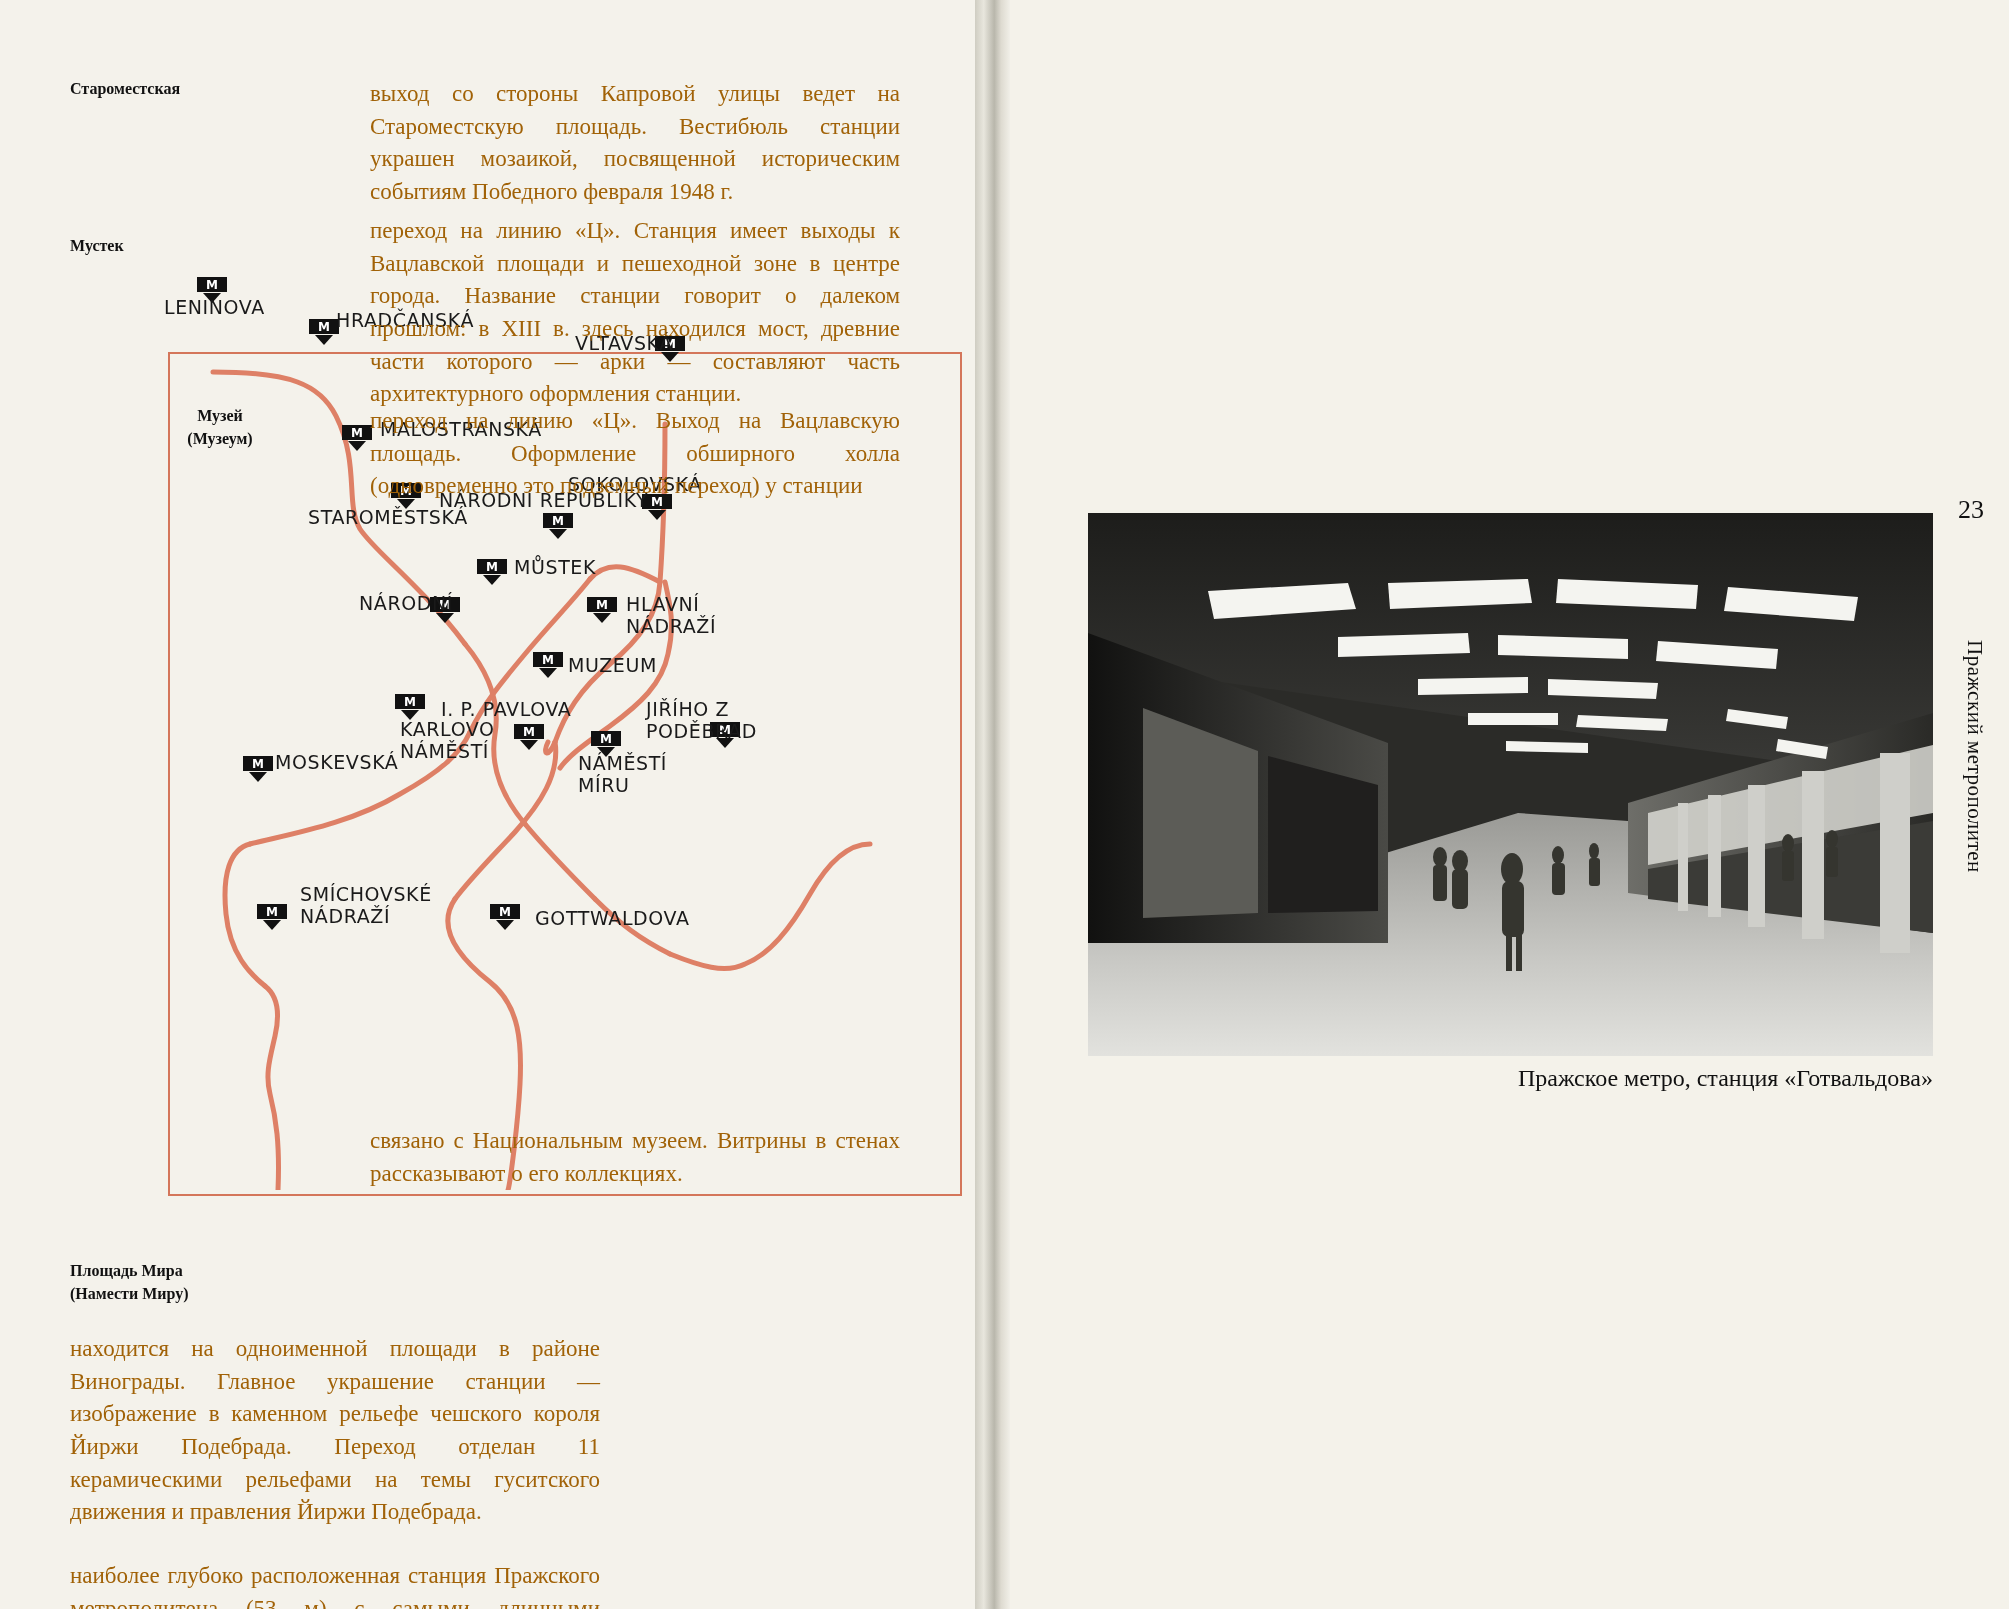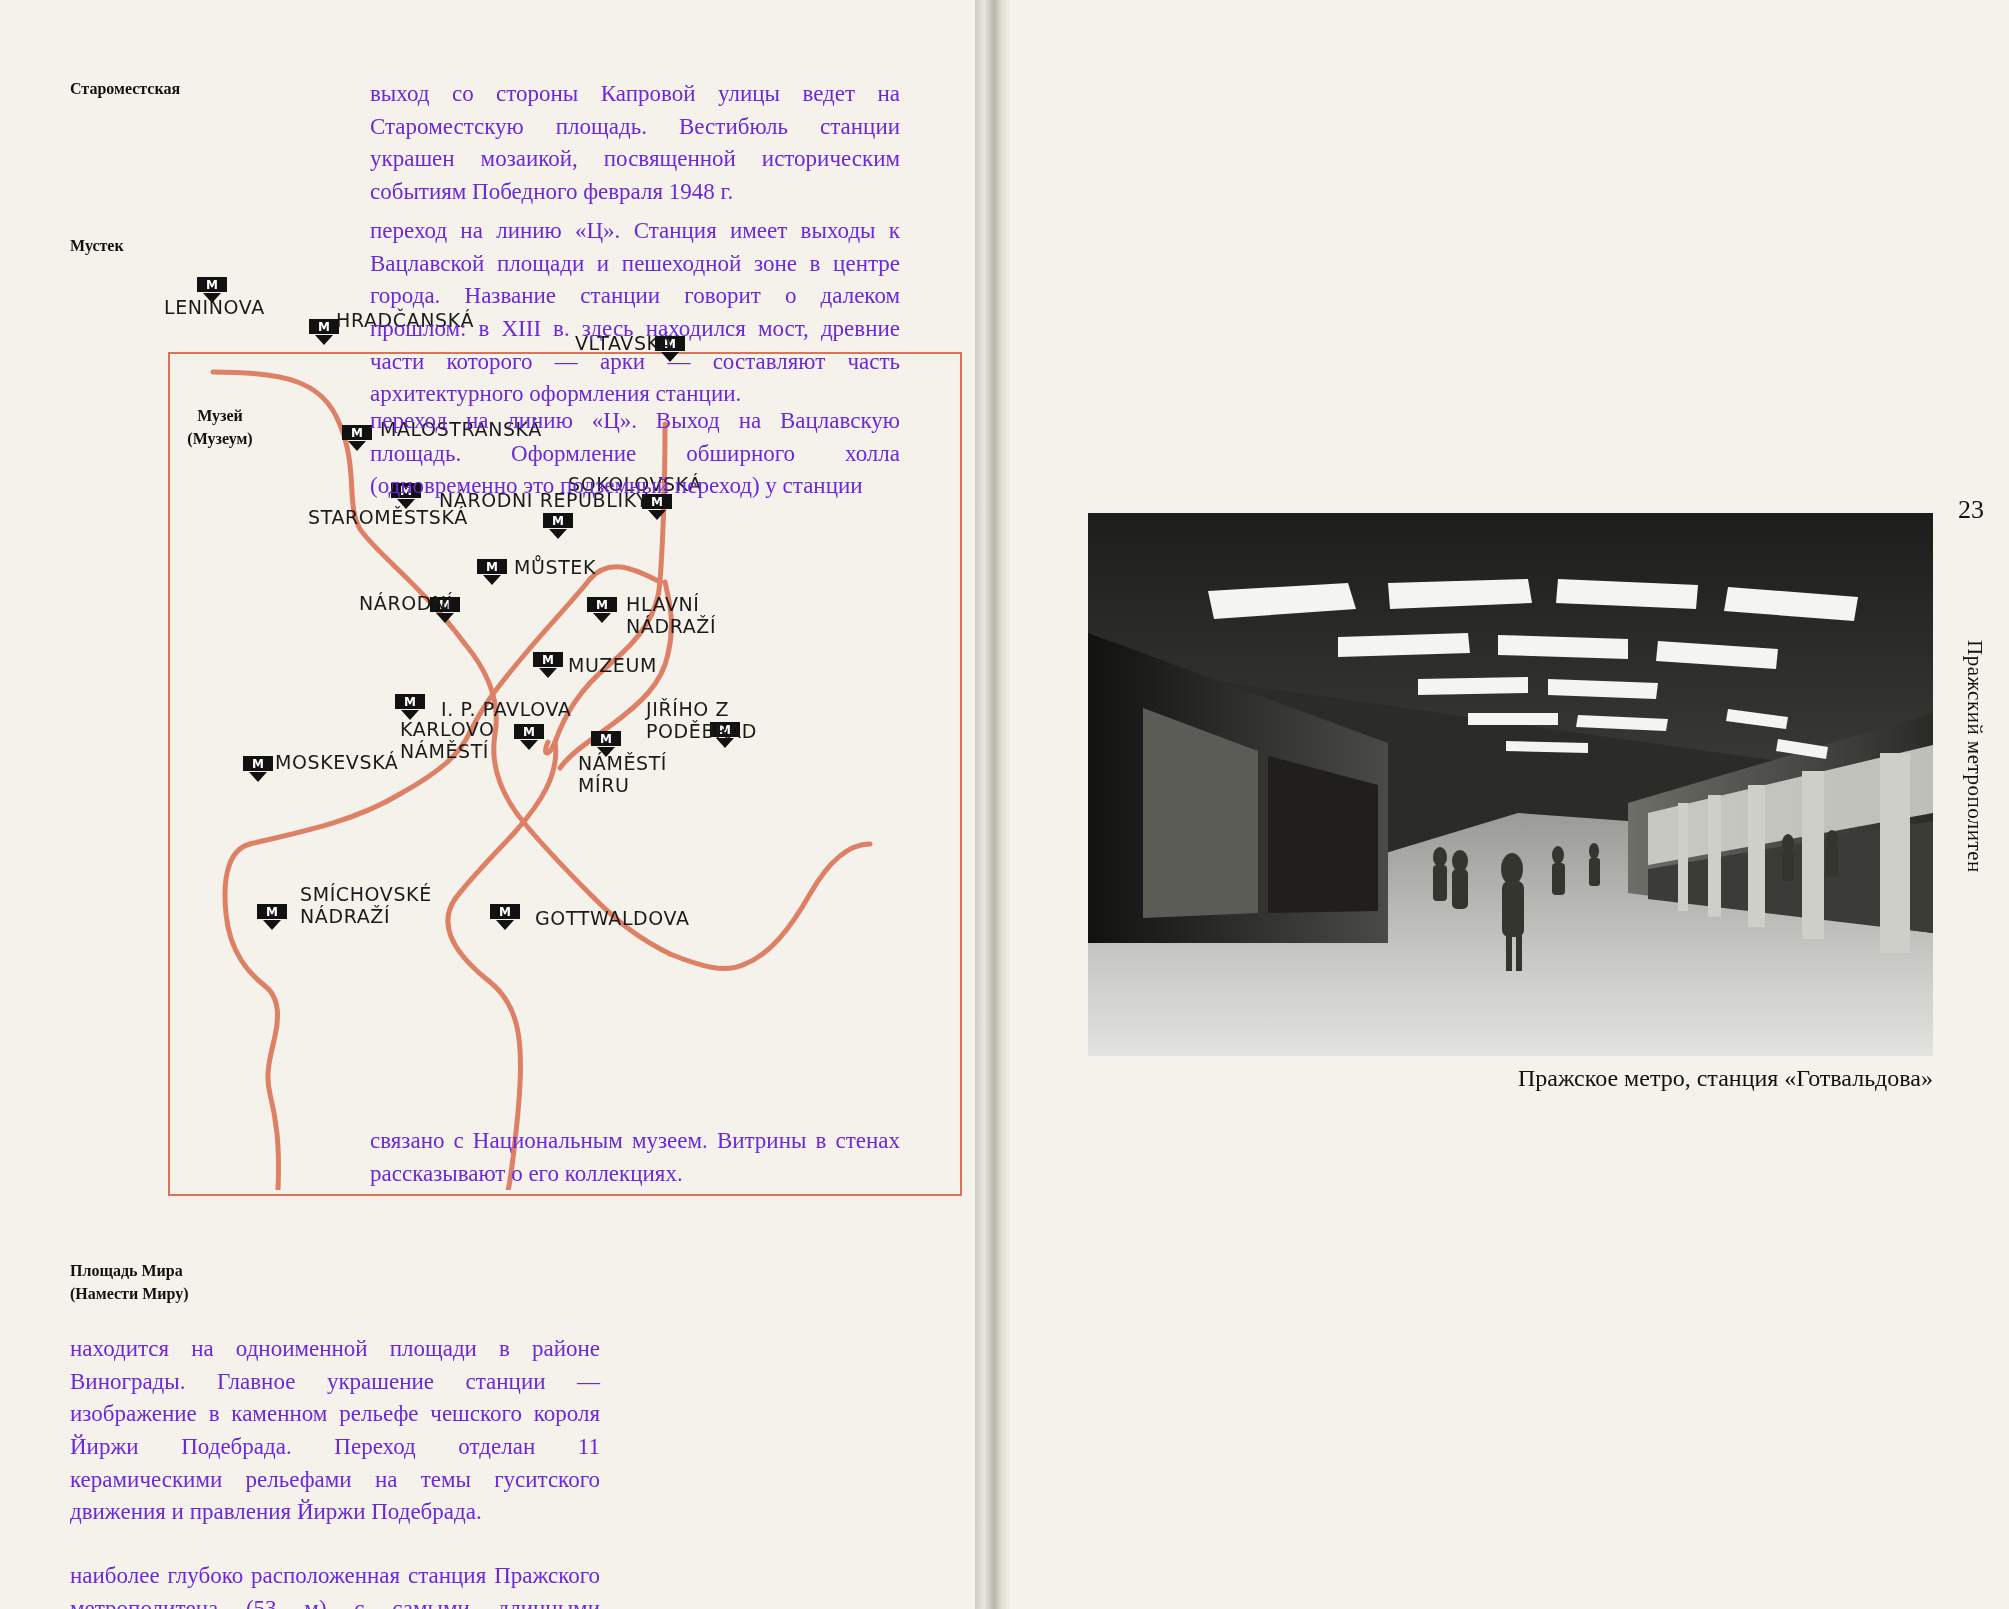--- a/index.html
+++ b/index.html
@@ -80,21 +80,21 @@
     font-weight: bold;
     font-size: 16px;
     line-height: 1.42;
     color: #111;
     flex: 0 0 300px;
   }
   .entry .desc {
     width: 530px;
     font-size: 23px;
     line-height: 1.42;
-    color: #6d28d9;
+    color: #a16207;
     text-align: justify;
     text-justify: inter-word;
     hyphens: manual;
   }
 
   .photo {
     position: absolute;
     left: 1088px;
     top: 513px;
     width: 845px;

